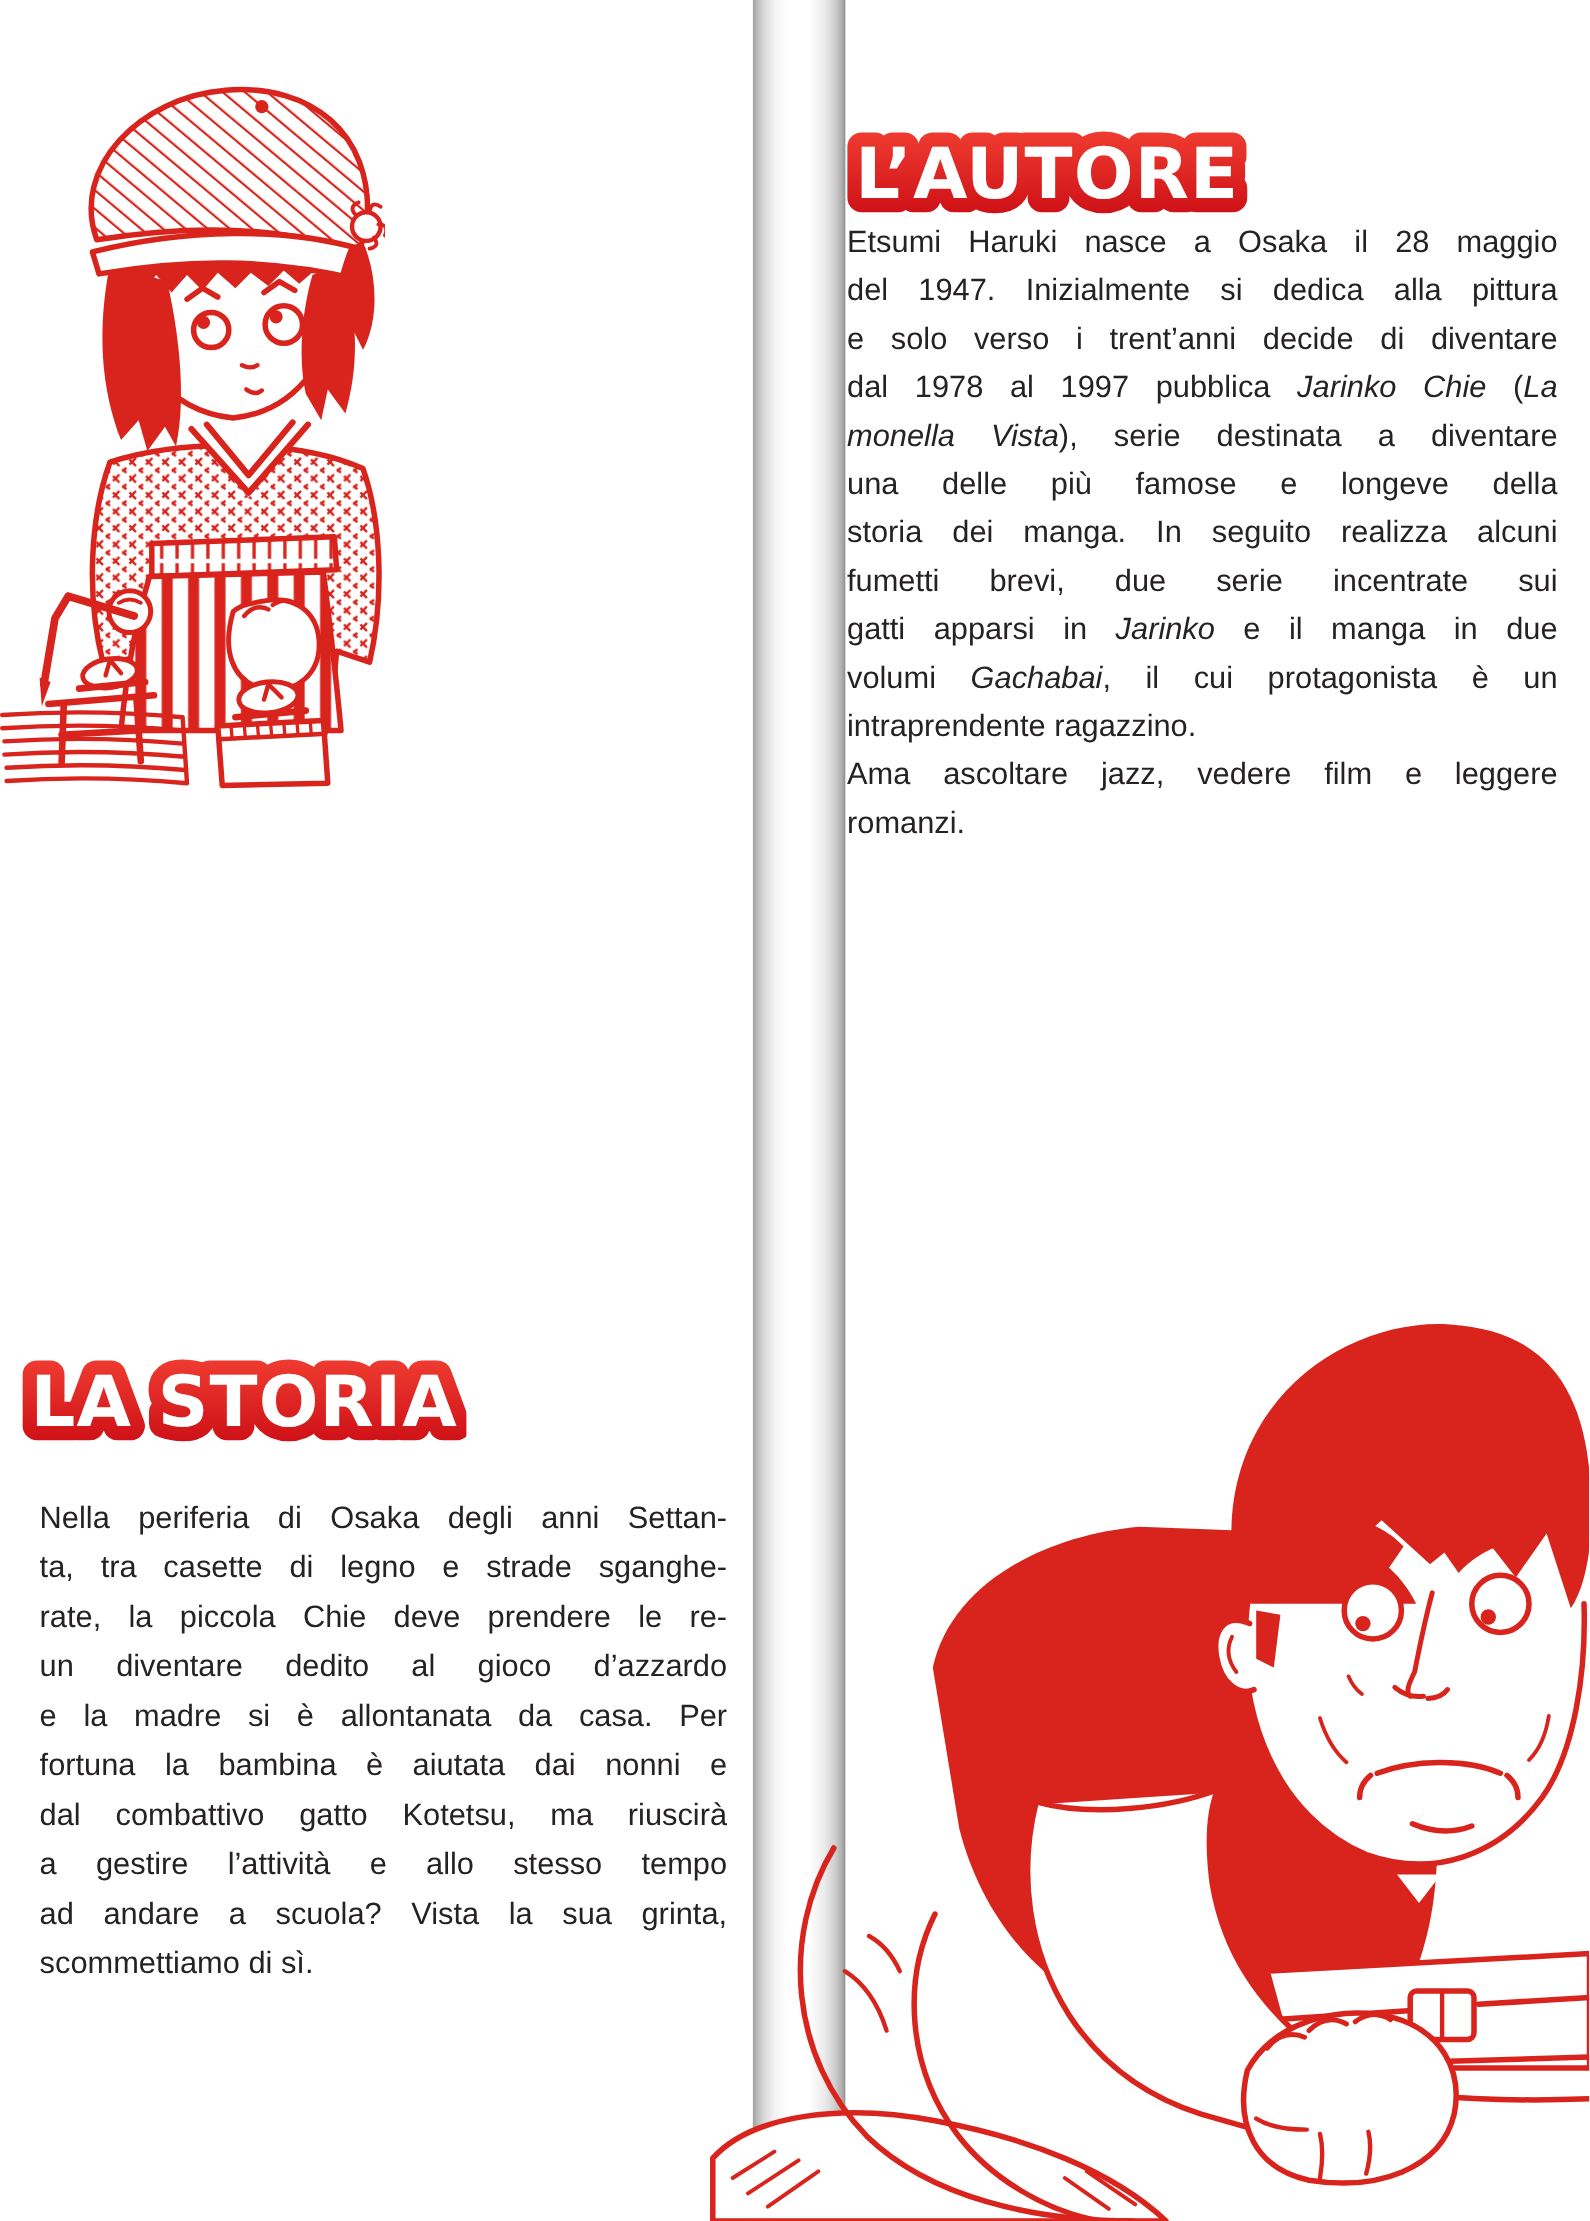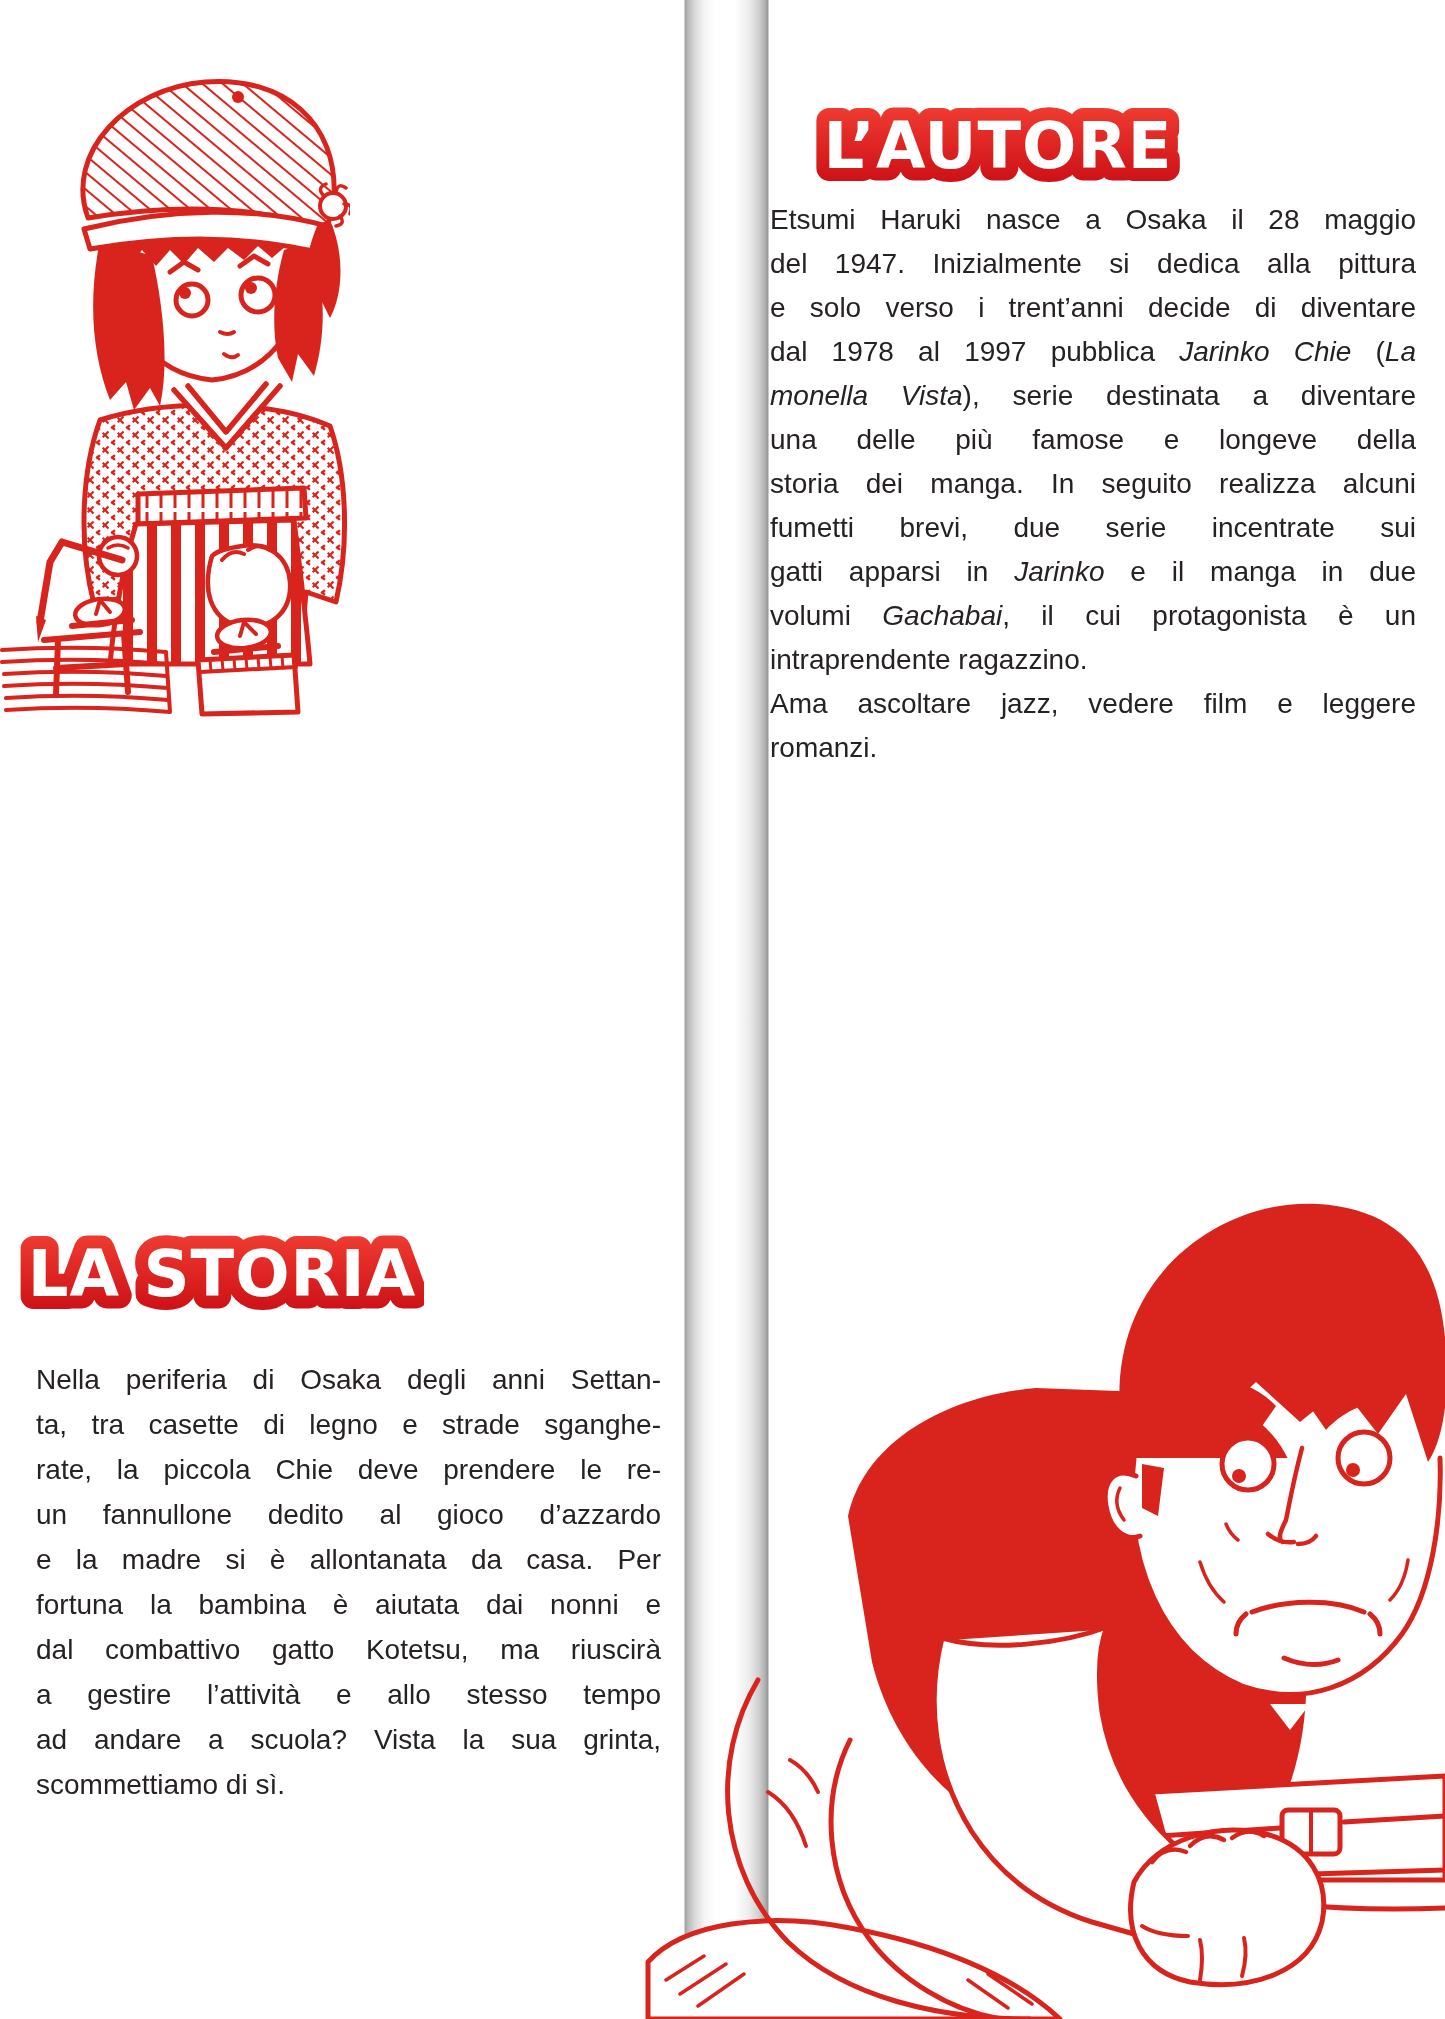--- a/index.html
+++ b/index.html
@@ -17,21 +17,21 @@
       #b0b0b0 82px,#949494 85px,#ffffff 86px,#ffffff 87px);
   }
   
   .title-wrap{position:absolute;}
   .title-wrap svg{display:block;}
   .bubble-text{
     font-family:"DejaVu Sans",sans-serif;font-weight:bold;font-size:64px;
     letter-spacing:1px;fill:#ffffff;stroke-width:26px;
     stroke-linejoin:round;stroke-linecap:round;paint-order:stroke fill;
   }
-  .autore-title{left:766px;top:88px;padding-left:46px;}
+  .autore-title{left:766px;top:100px;}
   .storia-title{left:20px;top:1216px;}
   
   .para{position:absolute;color:#262223;font-size:28px;}
   .autore-para{left:770px;top:198px;width:646px;line-height:44px;}
   .storia-para{left:36px;top:1357px;width:625px;line-height:45px;}
   .tline{text-align:justify;text-align-last:justify;overflow:hidden;}
   .autore-para .tline{height:44px;}
   .storia-para .tline{height:45px;}
   .tline.endline{text-align-last:left;}
   .it{font-style:italic;}
@@ -129,21 +129,21 @@
           </linearGradient>
         </defs>
         <text class="bubble-text" x="202" y="80" text-anchor="middle" stroke="url(#redg2)">LA STORIA</text>
       </svg>
     </div>
 
     <div class="para storia-para">
         <div class="tline"><span>Nella periferia di Osaka degli anni Settan-</span></div>
         <div class="tline"><span>ta, tra casette di legno e strade sganghe-</span></div>
         <div class="tline"><span>rate, la piccola Chie deve prendere le re-</span></div>
-        <div class="tline"><span>un fannullone dedito al gioco d’azzardo</span></div>
+        <div class="tline"><span>un diventare dedito al gioco d’azzardo</span></div>
         <div class="tline"><span>e la madre si è allontanata da casa. Per</span></div>
         <div class="tline"><span>fortuna la bambina è aiutata dai nonni e</span></div>
         <div class="tline"><span>dal combattivo gatto Kotetsu, ma riuscirà</span></div>
         <div class="tline"><span>a gestire l’attività e allo stesso tempo</span></div>
         <div class="tline"><span>ad andare a scuola? Vista la sua grinta,</span></div>
         <div class="tline endline"><span>scommettiamo di sì.</span></div>
       </div>
   </section>
 
   <div class="gutter"></div>

